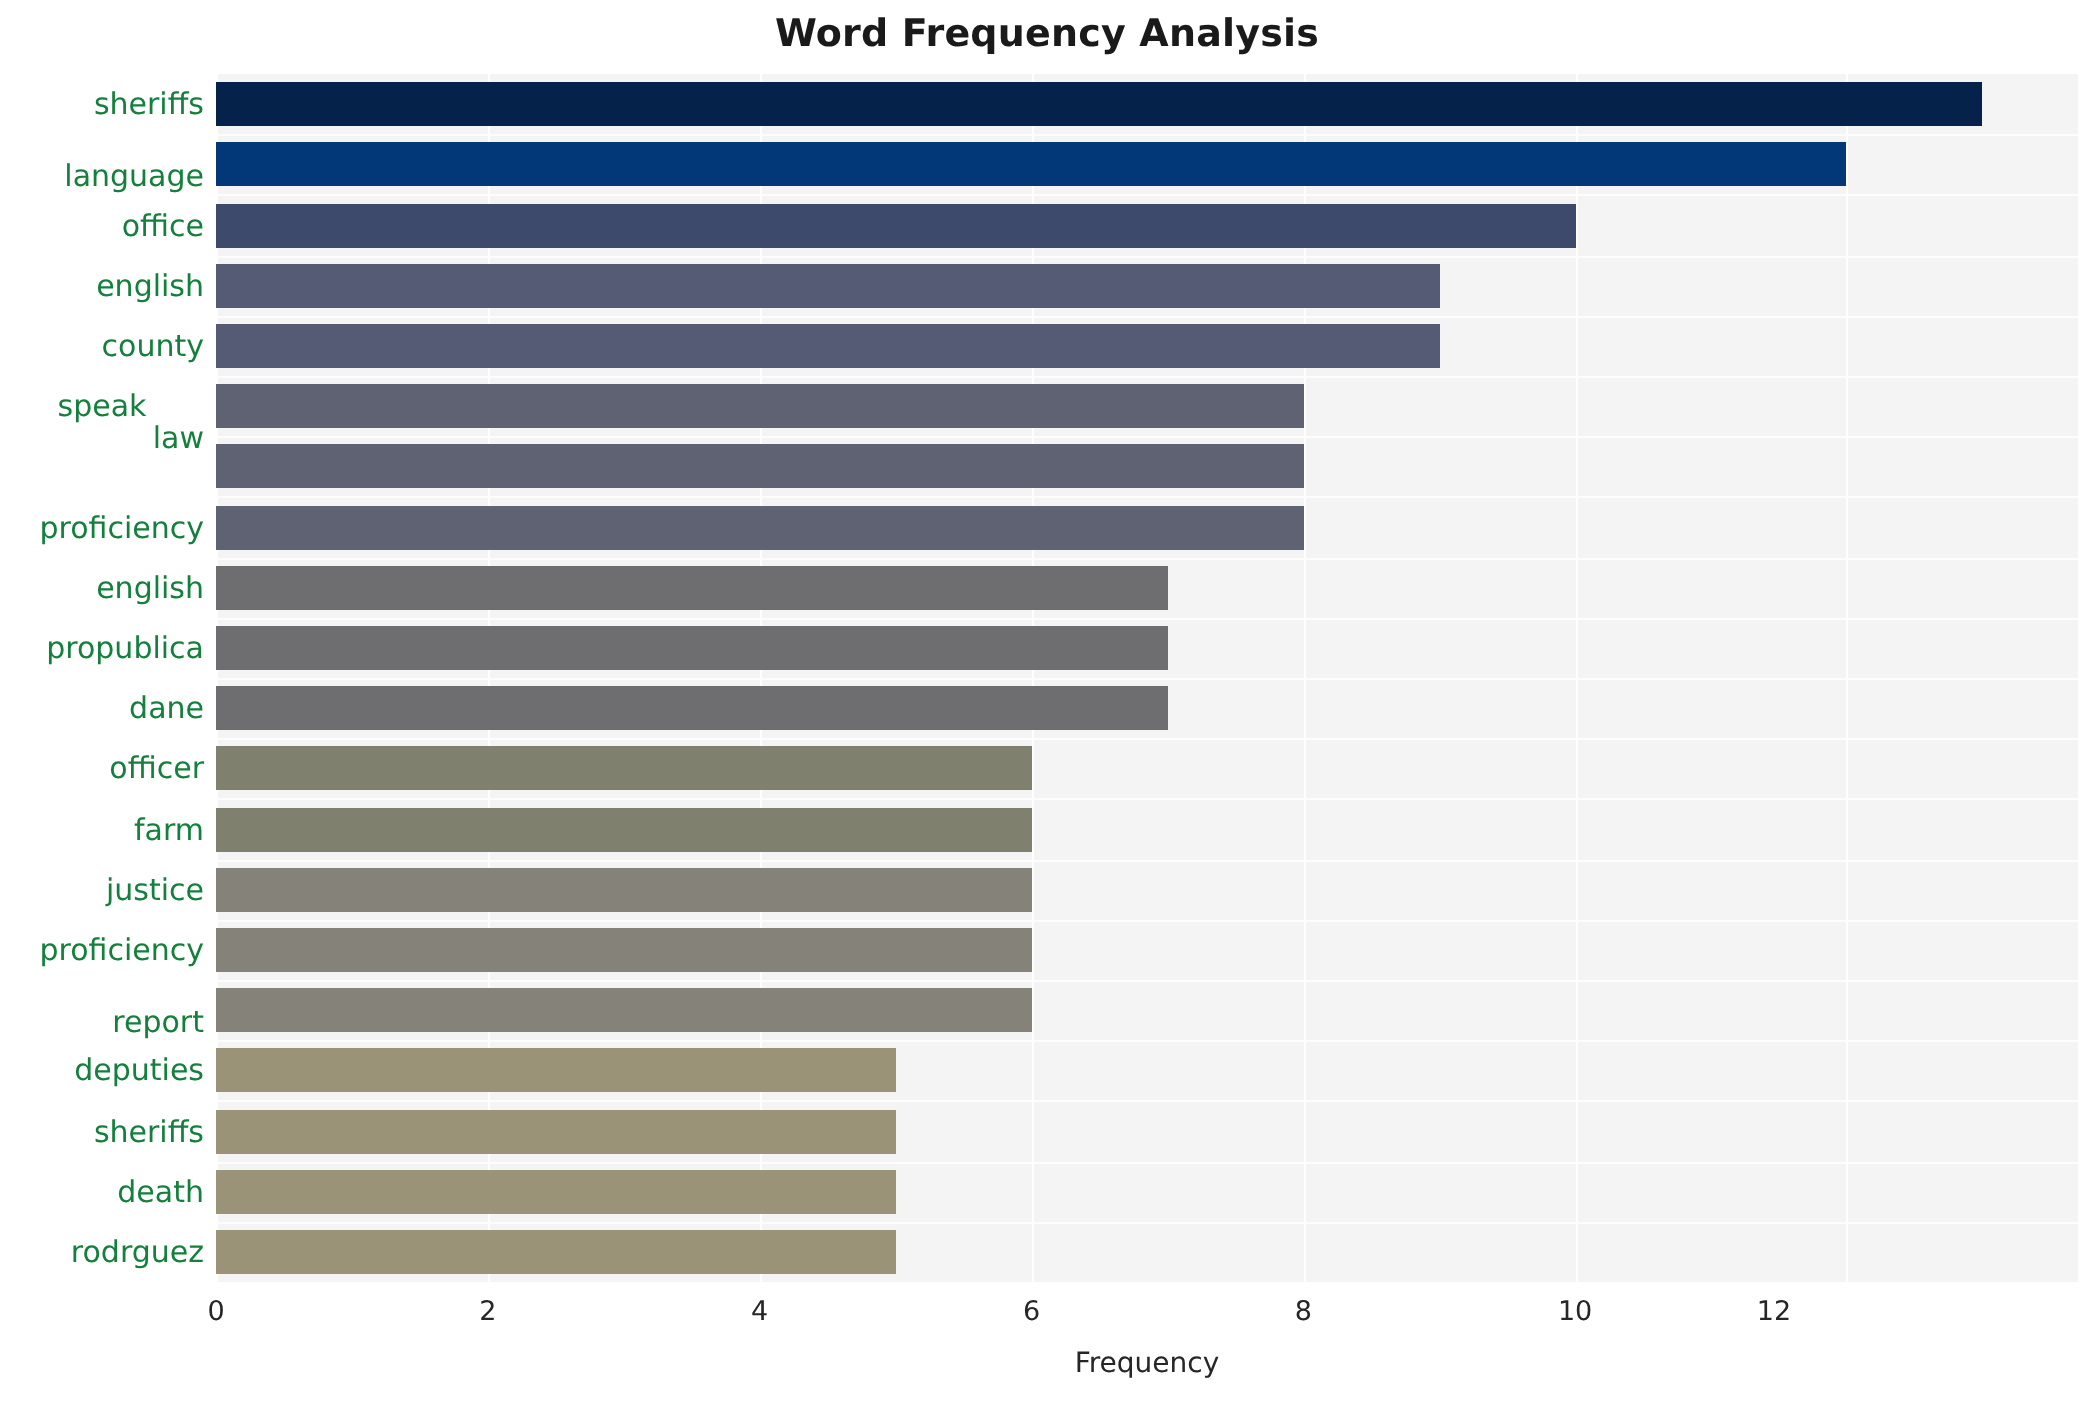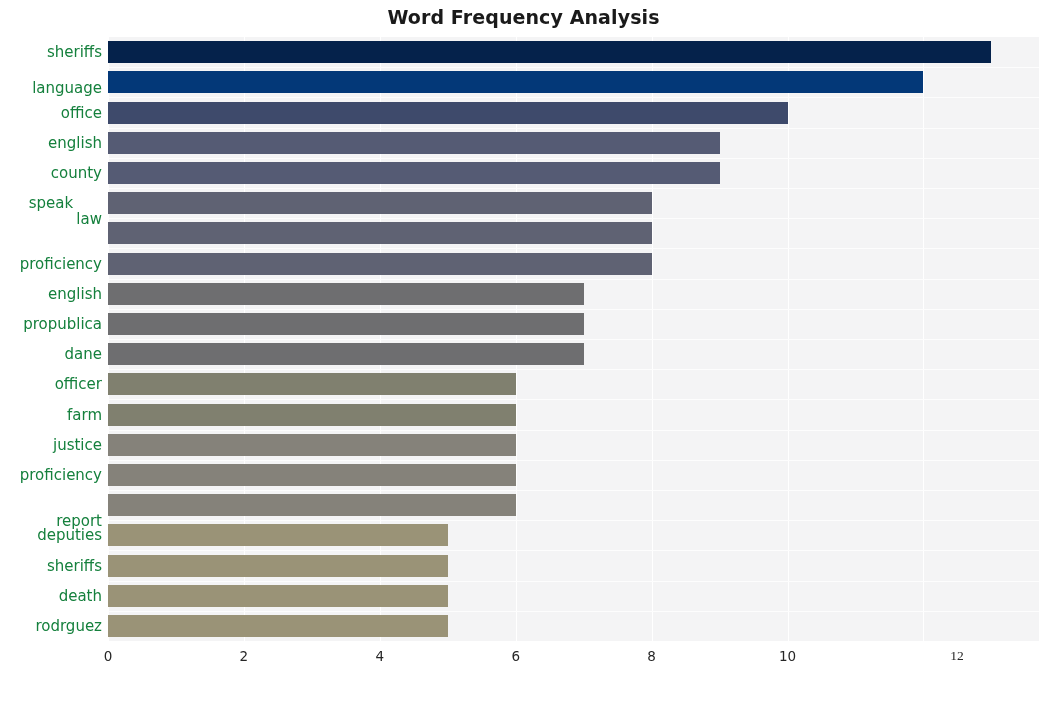--- a/index.html
+++ b/index.html
@@ -179,31 +179,32 @@
       <div class="ylabel" style="top: 159.1px; text-align: center;">speak</div>
       <div class="ylabel" style="top: 175px;">law</div>
       <div class="ylabel" style="top: 219.5px;">proficiency</div>
       <div class="ylabel" style="top: 249.7px;">english</div>
       <div class="ylabel" style="top: 279.9px;">propublica</div>
       <div class="ylabel" style="top: 310.1px;">dane</div>
       <div class="ylabel" style="top: 340.3px;">officer</div>
       <div class="ylabel" style="top: 370.5px;">farm</div>
       <div class="ylabel" style="top: 400.7px;">justice</div>
       <div class="ylabel" style="top: 430.9px;">proficiency</div>
-      <div class="ylabel" style="top: 477px; text-align: right;">report</div>
+      <div class="ylabel" style="top: 467px; text-align: right;">report</div>
       <div class="ylabel" style="top: 491.3px;">deputies</div>
       <div class="ylabel" style="top: 521.5px;">sheriffs</div>
       <div class="ylabel" style="top: 551.7px;">death</div>
       <div class="ylabel" style="top: 581.9px;">rodrguez</div>
     </div>
 
   <div id="x-ticks">
       <div class="xtick" style="left: 0px;">0</div>
       <div class="xtick" style="left: 135.912px;">2</div>
       <div class="xtick" style="left: 271.825px;">4</div>
       <div class="xtick" style="left: 407.737px;">6</div>
       <div class="xtick" style="left: 543.65px;">8</div>
       <div class="xtick" style="left: 679.562px;">10</div>
-      <div class="xtick" style="left: 849px; font-family: Liberation Serif, serif;">12</div>
+      <div class="xtick" style="left: 779px;">12</div>
     </div>
 
+  <div id="x-axis-label">Frequency</div>
 
 </div>
 
 </body></html>

